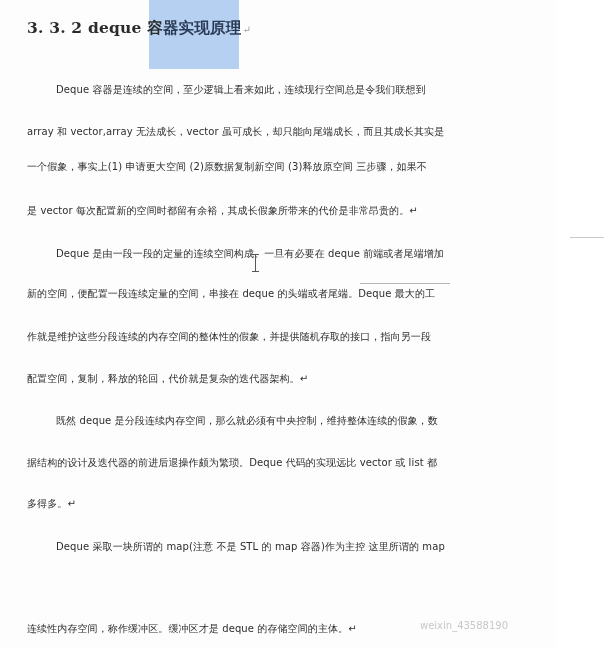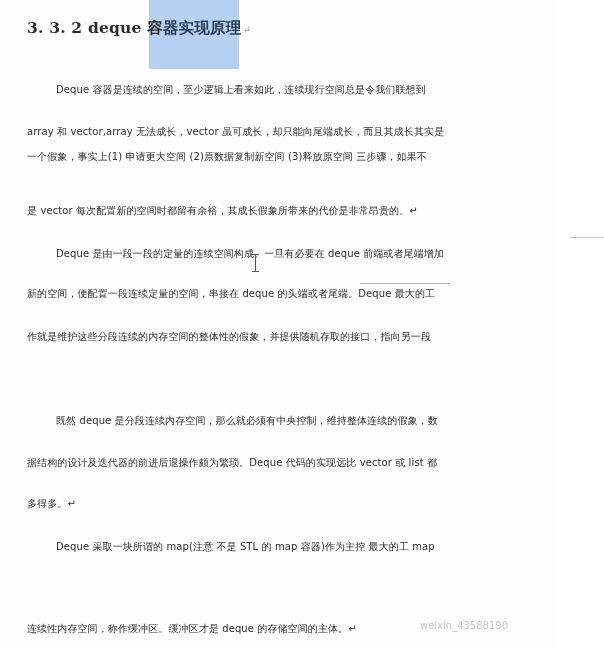--- a/index.html
+++ b/index.html
@@ -106,32 +106,33 @@
 <div class="page">
 
   <div class="selection-box"></div>
 
   <div class="heading">
     <span>3. 3. 2 </span><span>deque 容</span><span class="sel">器实现原理</span><span class="pilcrow">↵</span>
   </div>
 
   <div class="line indent" style="top:83px">Deque  容器是连续的空间，至少逻辑上看来如此，连续现行空间总是令我们联想到</div>
   <div class="line" style="top:125px">array 和 vector,array 无法成长，vector 虽可成长，却只能向尾端成长，而且其成长其实是</div>
-  <div class="line" style="top:150px">一个假象，事实上(1)  申请更大空间  (2)原数据复制新空间  (3)释放原空间  三步骤，如果不</div>
+  <div class="line" style="top:160px">一个假象，事实上(1)  申请更大空间  (2)原数据复制新空间  (3)释放原空间  三步骤，如果不</div>
   <div class="line" style="top:204px">是 vector 每次配置新的空间时都留有余裕，其成长假象所带来的代价是非常昂贵的。↵</div>
 
   <div class="line" style="top:287px">新的空间，便配置一段连续定量的空间，串接在 deque 的头端或者尾端。Deque 最大的工</div>
   <div class="line indent" style="top:247px">Deque 是由一段一段的定量的连续空间构成。一旦有必要在 deque 前端或者尾端增加</div>
   <div class="line" style="top:330px">作就是维护这些分段连续的内存空间的整体性的假象，并提供随机存取的接口，指向另一段</div>
+  <div class="line" style="top:372px">配置空间，复制，释放的轮回，代价就是复杂的迭代器架构。↵</div>
 
   <div class="line indent" style="top:414px">既然 deque 是分段连续内存空间，那么就必须有中央控制，维持整体连续的假象，数</div>
   <div class="line" style="top:456px">据结构的设计及迭代器的前进后退操作颇为繁琐。Deque 代码的实现远比 vector 或 list 都</div>
   <div class="line" style="top:497px">多得多。↵</div>
 
-  <div class="line indent" style="top:540px">Deque 采取一块所谓的 map(注意  不是 STL 的 map 容器)作为主控  最大的工 map</div>
+  <div class="line indent" style="top:540px">Deque 采取一块所谓的 map(注意  不是 STL 的 map 容器)作为主控  这里所谓的 map</div>
   <div class="line" style="top:622px">连续性内存空间，称作缓冲区。缓冲区才是 deque 的存储空间的主体。↵</div>
 
   <div class="ibeam"></div>
   <div class="ruler-mark"></div>
   <div class="underline-mark"></div>
 
   <div class="watermark">weixin_43588190</div>
 </div>
 
 </body></html>

